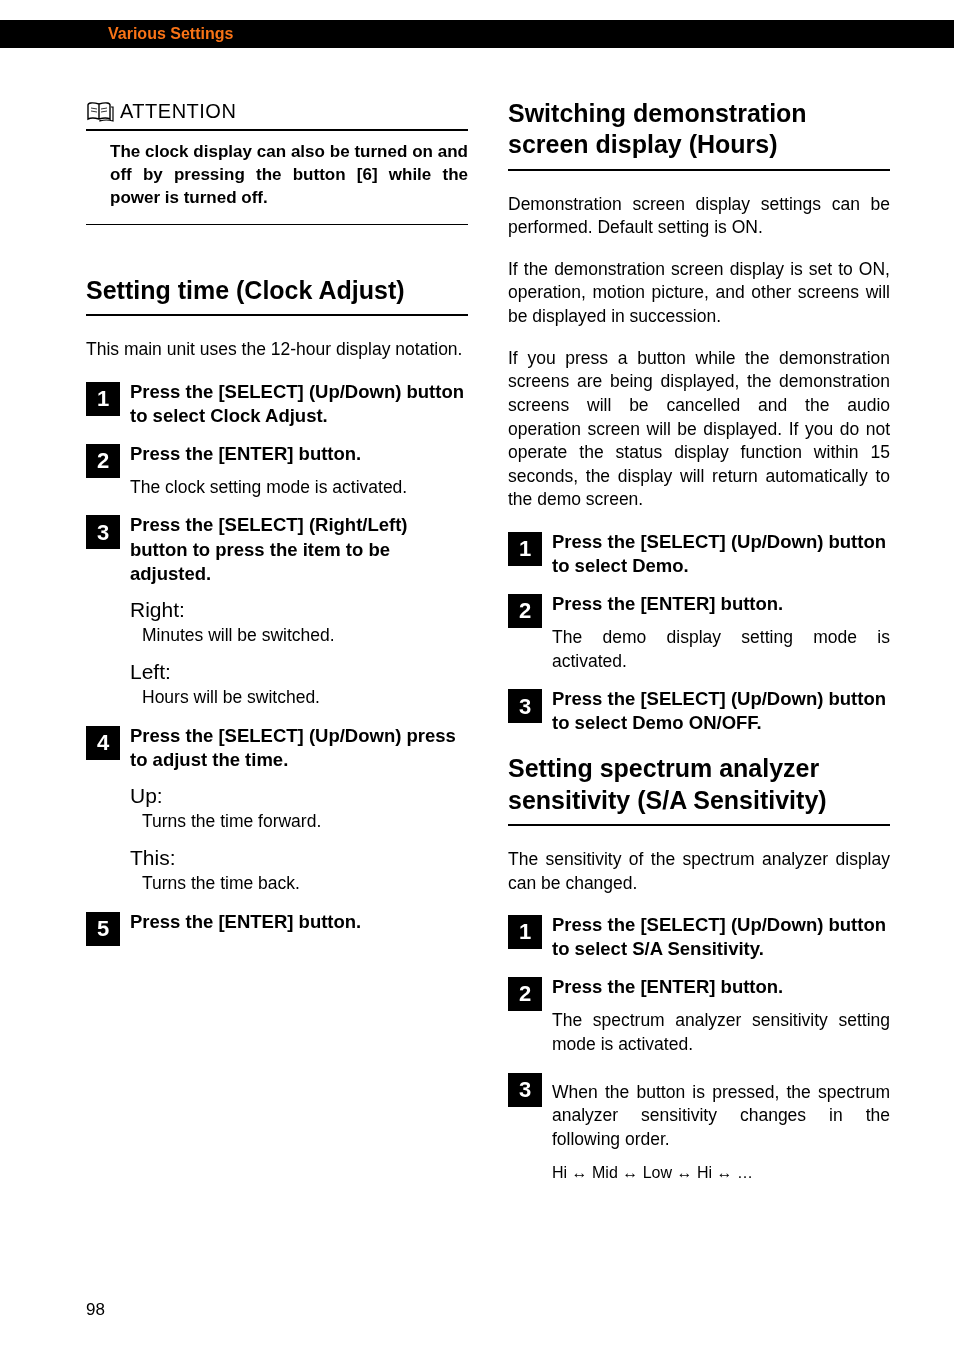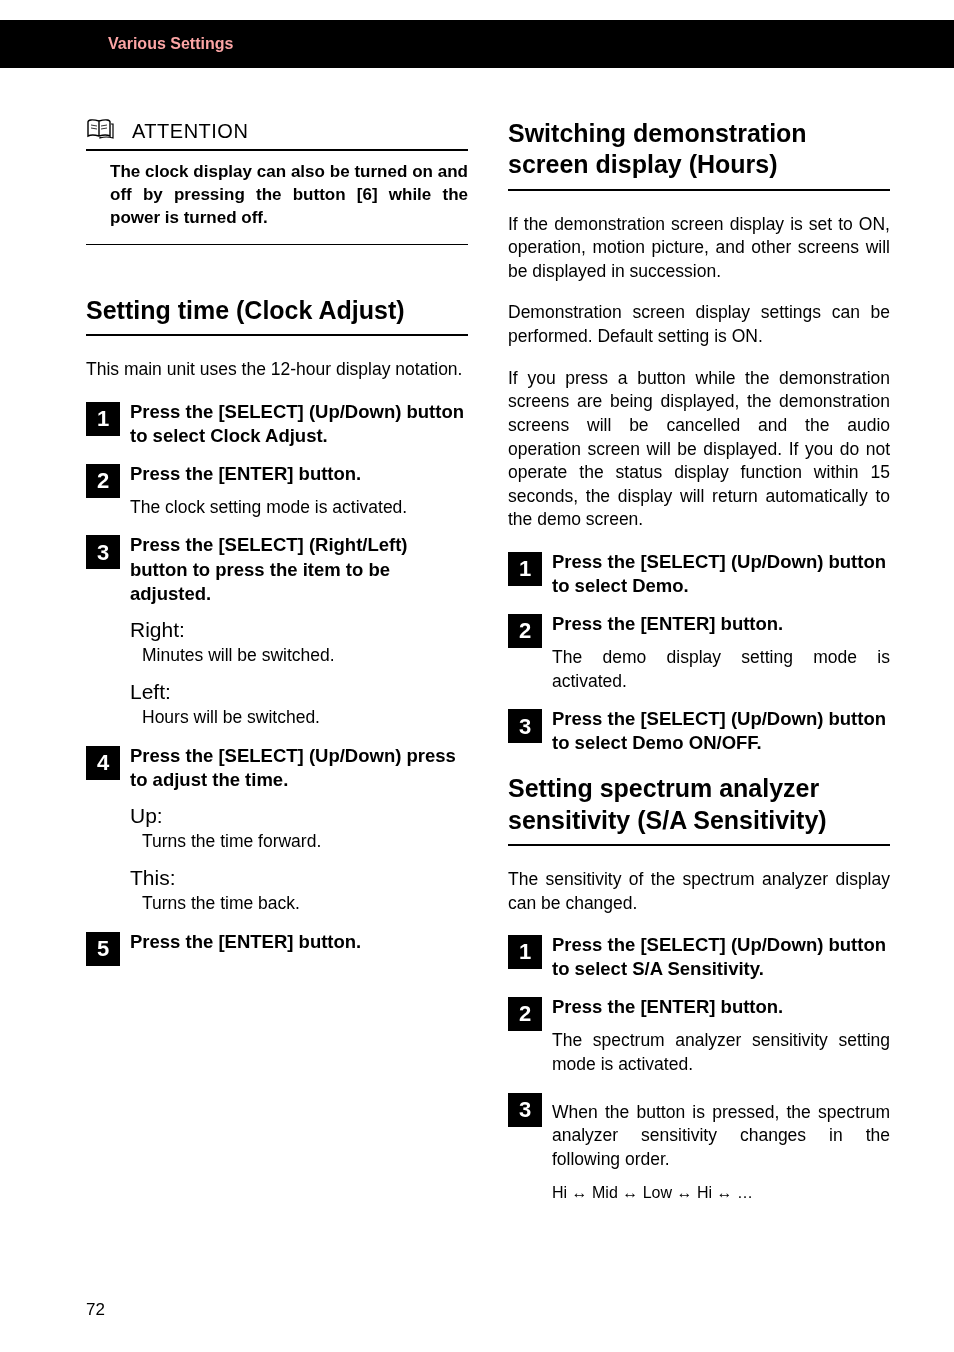--- a/index.html
+++ b/index.html
@@ -7,22 +7,22 @@
     font-family: Arial, Helvetica, sans-serif;
     background: #ffffff;
     color: #000000;
     width: 954px;
     height: 1352px;
     position: relative;
     line-height: 1.35;
   }
   .black-bar {
     background: #000000;
-    color: #fca5a5;
-    height: 48px;
+    color: #f97316;
+    height: 28px;
     display: flex;
     align-items: center;
     padding-left: 108px;
     margin-top: 20px;
     font-weight: bold;
     font-size: 16px;
   }
   .page-content {
     display: flex;
     gap: 40px;
@@ -30,22 +30,22 @@
   }
   .col {
     flex: 1;
     min-width: 0;
   }
   .attention-block {
     margin-bottom: 50px;
   }
   .attention-header {
     display: flex;
-    align-items: flex-start;
-    gap: 18px;
+    align-items: center;
+    gap: 6px;
     border-bottom: 2px solid #000;
     padding-bottom: 4px;
     margin-left: 0;
   }
   .attention-title {
     font-size: 20px;
     font-weight: normal;
     letter-spacing: 0.5px;
   }
   .attention-body {
@@ -203,22 +203,22 @@
         <div class="step-heading">Press the [ENTER] button.</div>
       </div>
     </div>
 
   </div>
 
   <div class="col">
 
     <div class="section-title">Switching demonstration screen display (Hours)</div>
 
+    <div class="intro-para">Demonstration screen display settings can be performed. Default setting is ON.</div>
     <div class="intro-para">If the demonstration screen display is set to ON, operation, motion picture, and other screens will be displayed in succession.</div>
-    <div class="intro-para">Demonstration screen display settings can be performed. Default setting is ON.</div>
     <div class="intro-para">If you press a button while the demonstration screens are being displayed, the demonstration screens will be cancelled and the audio operation screen will be displayed. If you do not operate the status display function within 15 seconds, the display will return automatically to the demo screen.</div>
 
     <div class="step">
       <div class="step-num">1</div>
       <div class="step-body">
         <div class="step-heading">Press the [SELECT] (Up/Down) button to select Demo.</div>
       </div>
     </div>
 
     <div class="step" style="margin-top:14px;">
@@ -259,13 +259,13 @@
       <div class="step-num">3</div>
       <div class="step-body">
         <div class="step-para">When the button is pressed, the spectrum analyzer sensitivity changes in the following order.</div>
         <div class="cycle-line arrow">Hi ↔ Mid ↔ Low ↔ Hi ↔ …</div>
       </div>
     </div>
 
   </div>
 </div>
 
-<div class="page-number">72</div>
+<div class="page-number">98</div>
 
 </body></html>

